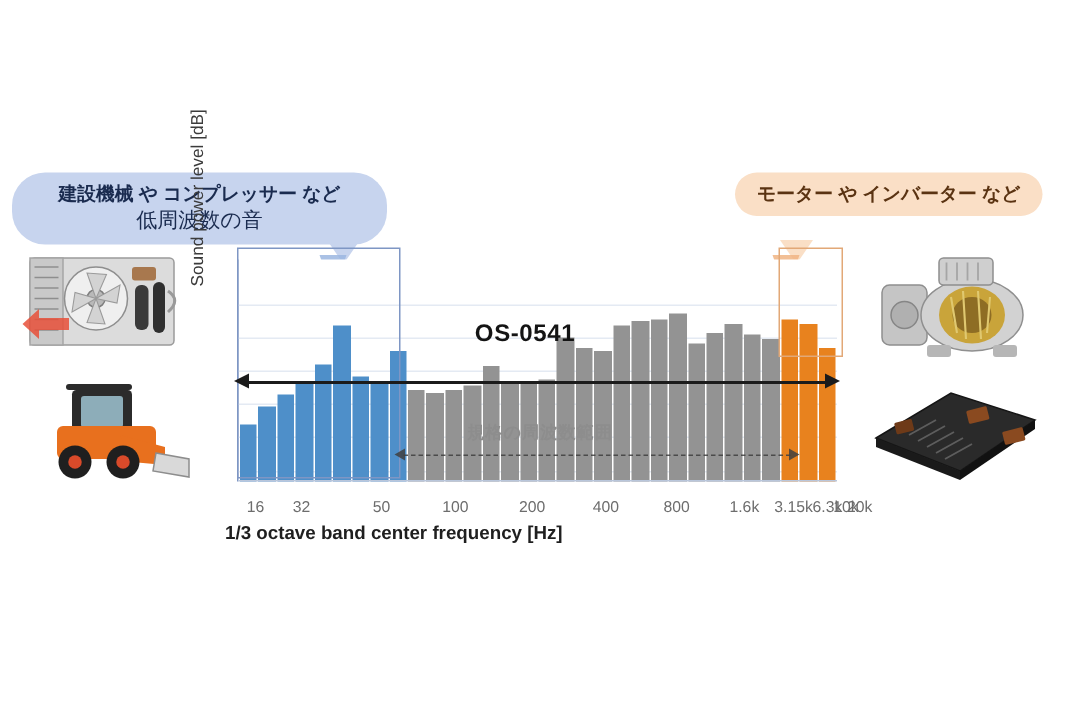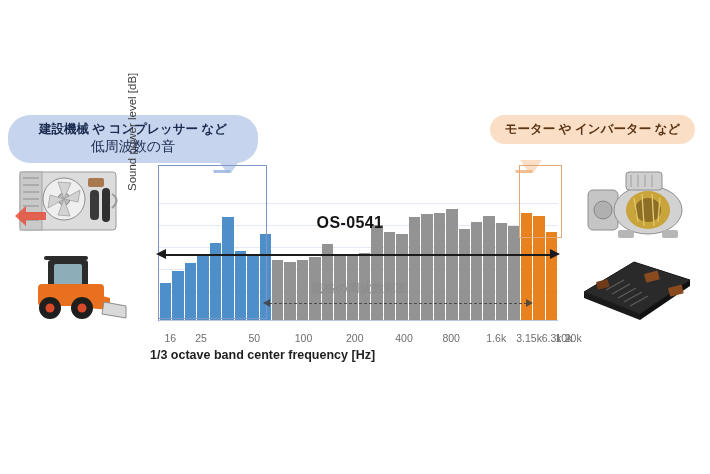--- a/index.html
+++ b/index.html
@@ -243,21 +243,21 @@
 
   <div id="arrow-dash" style="left: 269.25px; top: 302.5px; width: 257.5px;"></div>
   <div class="ahd" id="ahd-l" style="left: 263.25px; top: 298.5px;"></div>
   <div class="ahd" id="ahd-r" style="left: 525.75px; top: 298.5px;"></div>
 
   <div id="ov-code">OS-0541</div>
   <div id="ov-range">規格の周波数範囲</div>
 
   <div id="xticks">
       <span class="xt" style="left: 3%;">16</span>
-      <span class="xt" style="left: 10.5%;">25</span>
+      <span class="xt" style="left: 10.5%;">32</span>
       <span class="xt" style="left: 23.5%;">50</span>
       <span class="xt" style="left: 35.5%;">100</span>
       <span class="xt" style="left: 48%;">200</span>
       <span class="xt" style="left: 60%;">400</span>
       <span class="xt" style="left: 71.5%;">800</span>
       <span class="xt" style="left: 82.5%;">1.6k</span>
       <span class="xt" style="left: 90.5%;">3.15k</span>
       <span class="xt" style="left: 96%;">6.3k</span>
       <span class="xt" style="left: 99%;">10k</span>
       <span class="xt" style="left: 99.8%; padding-left: 12px;">20k</span>

